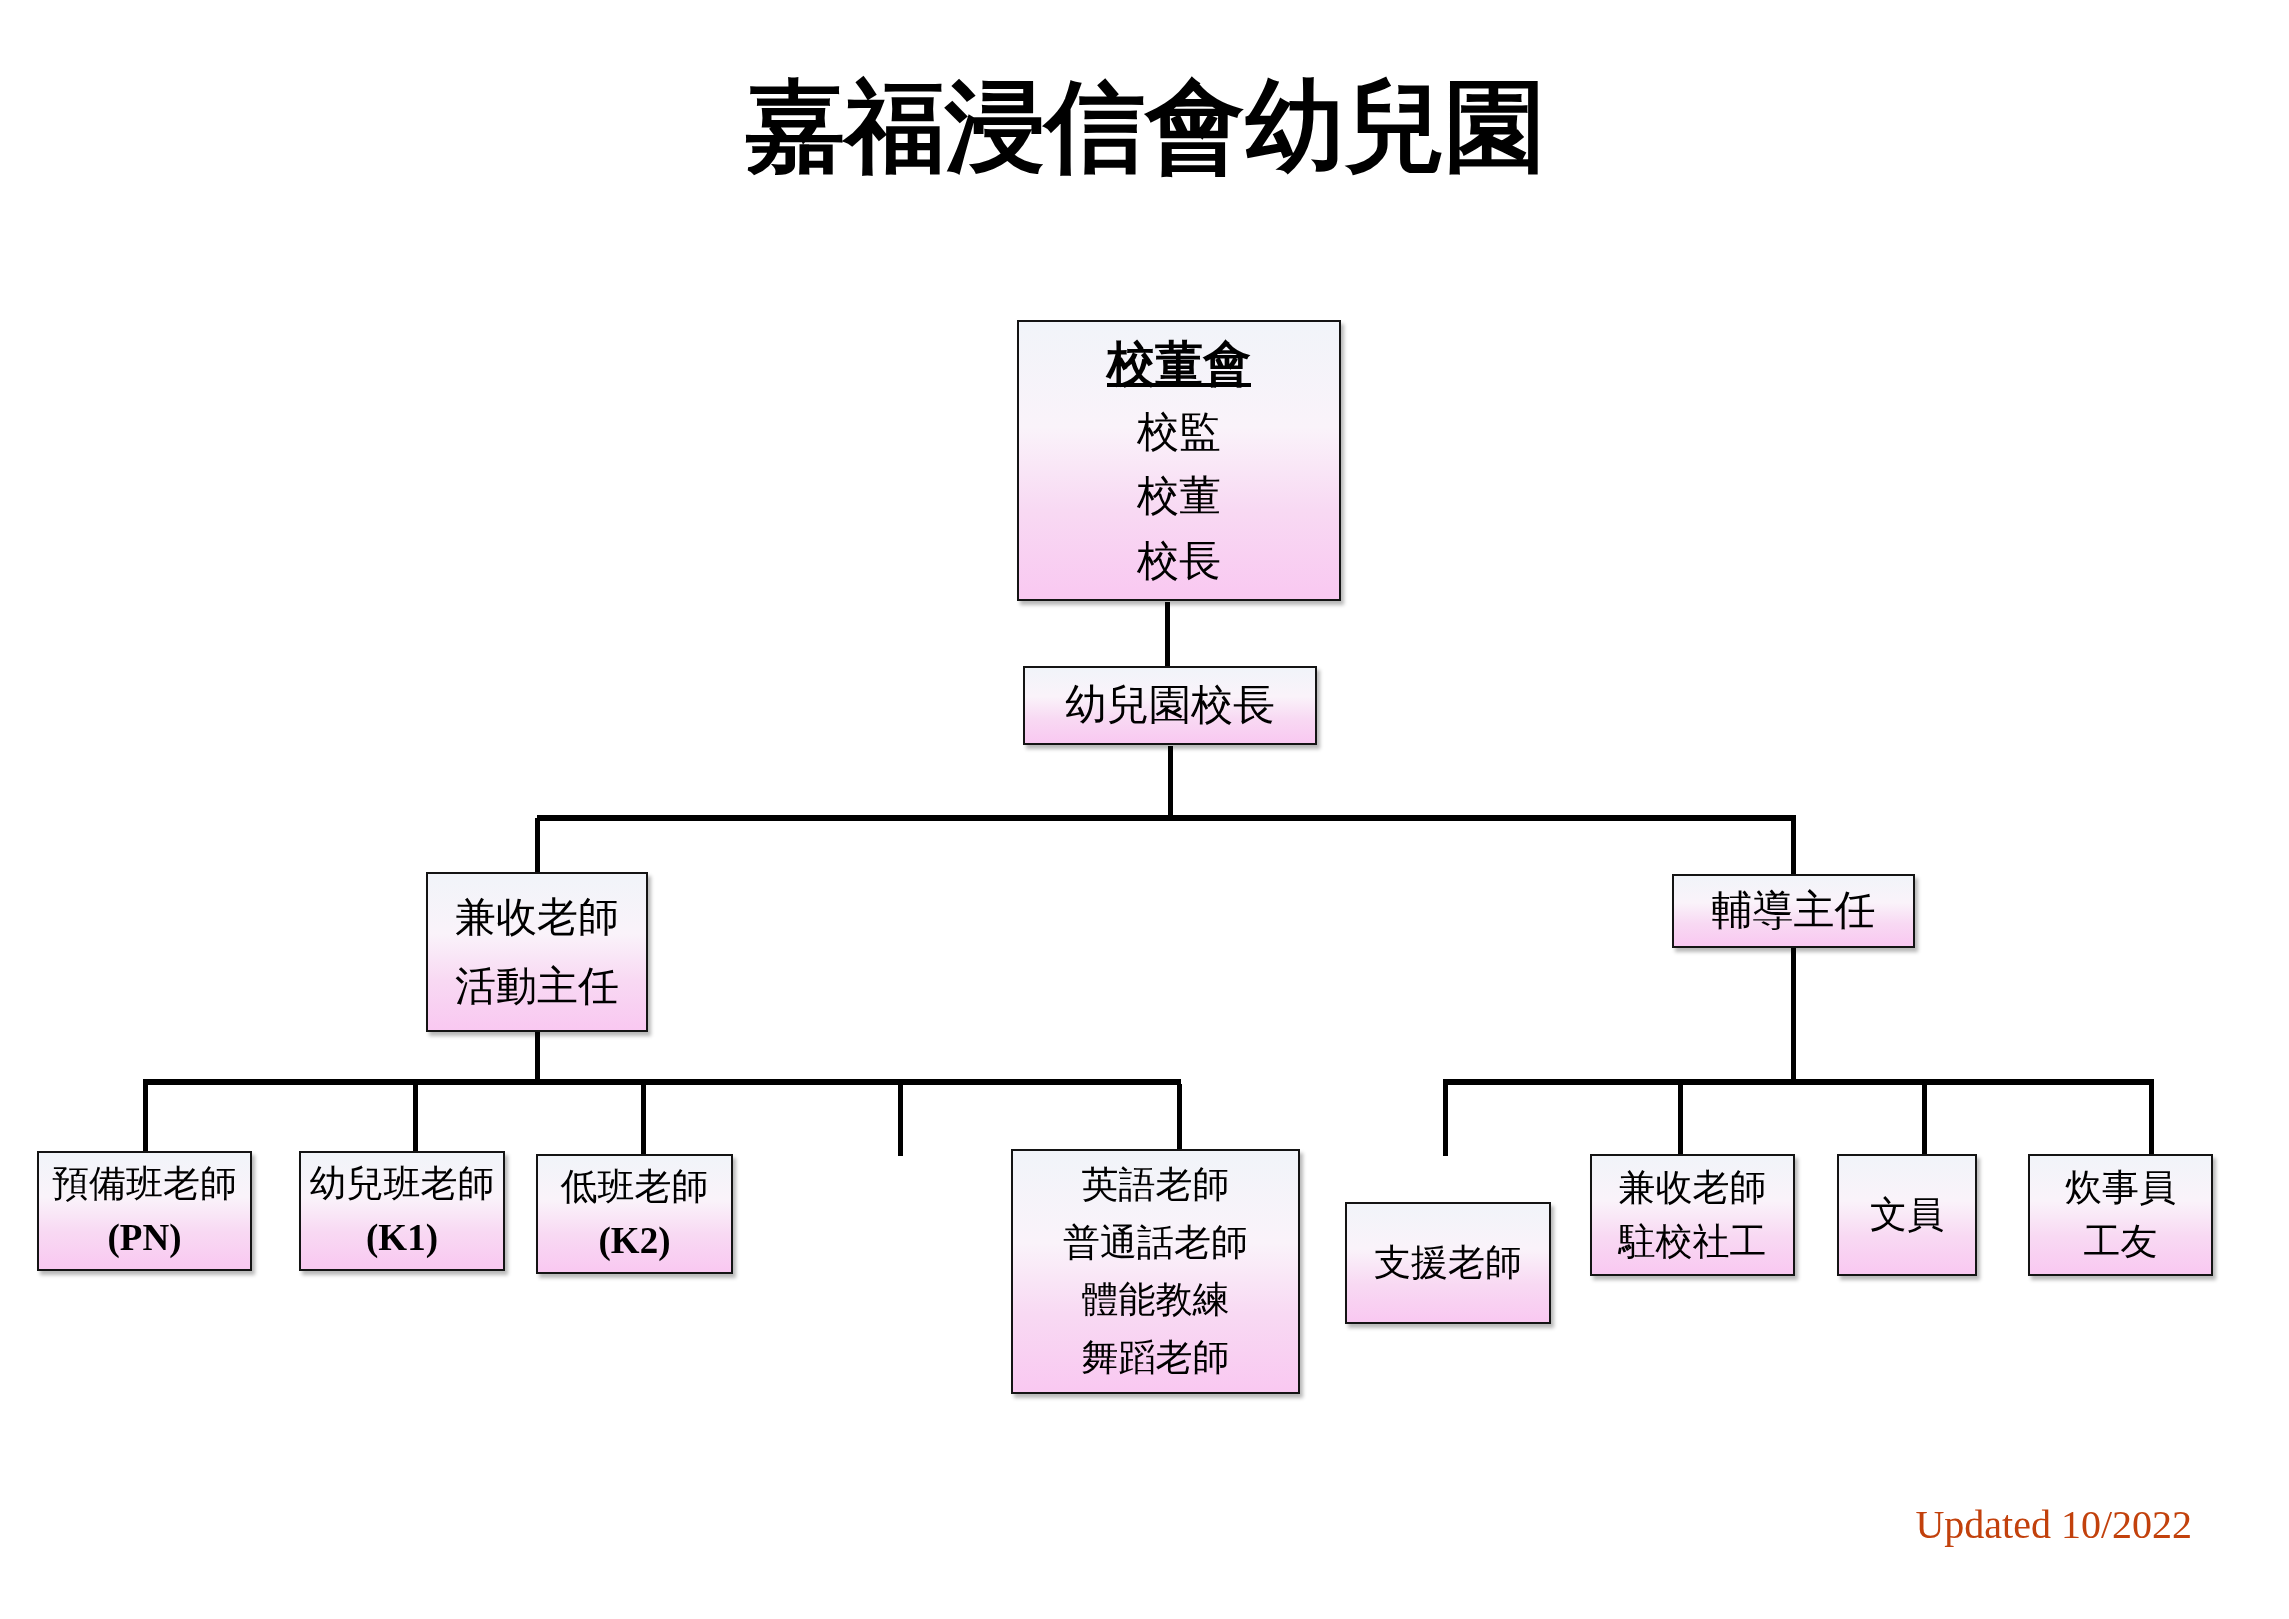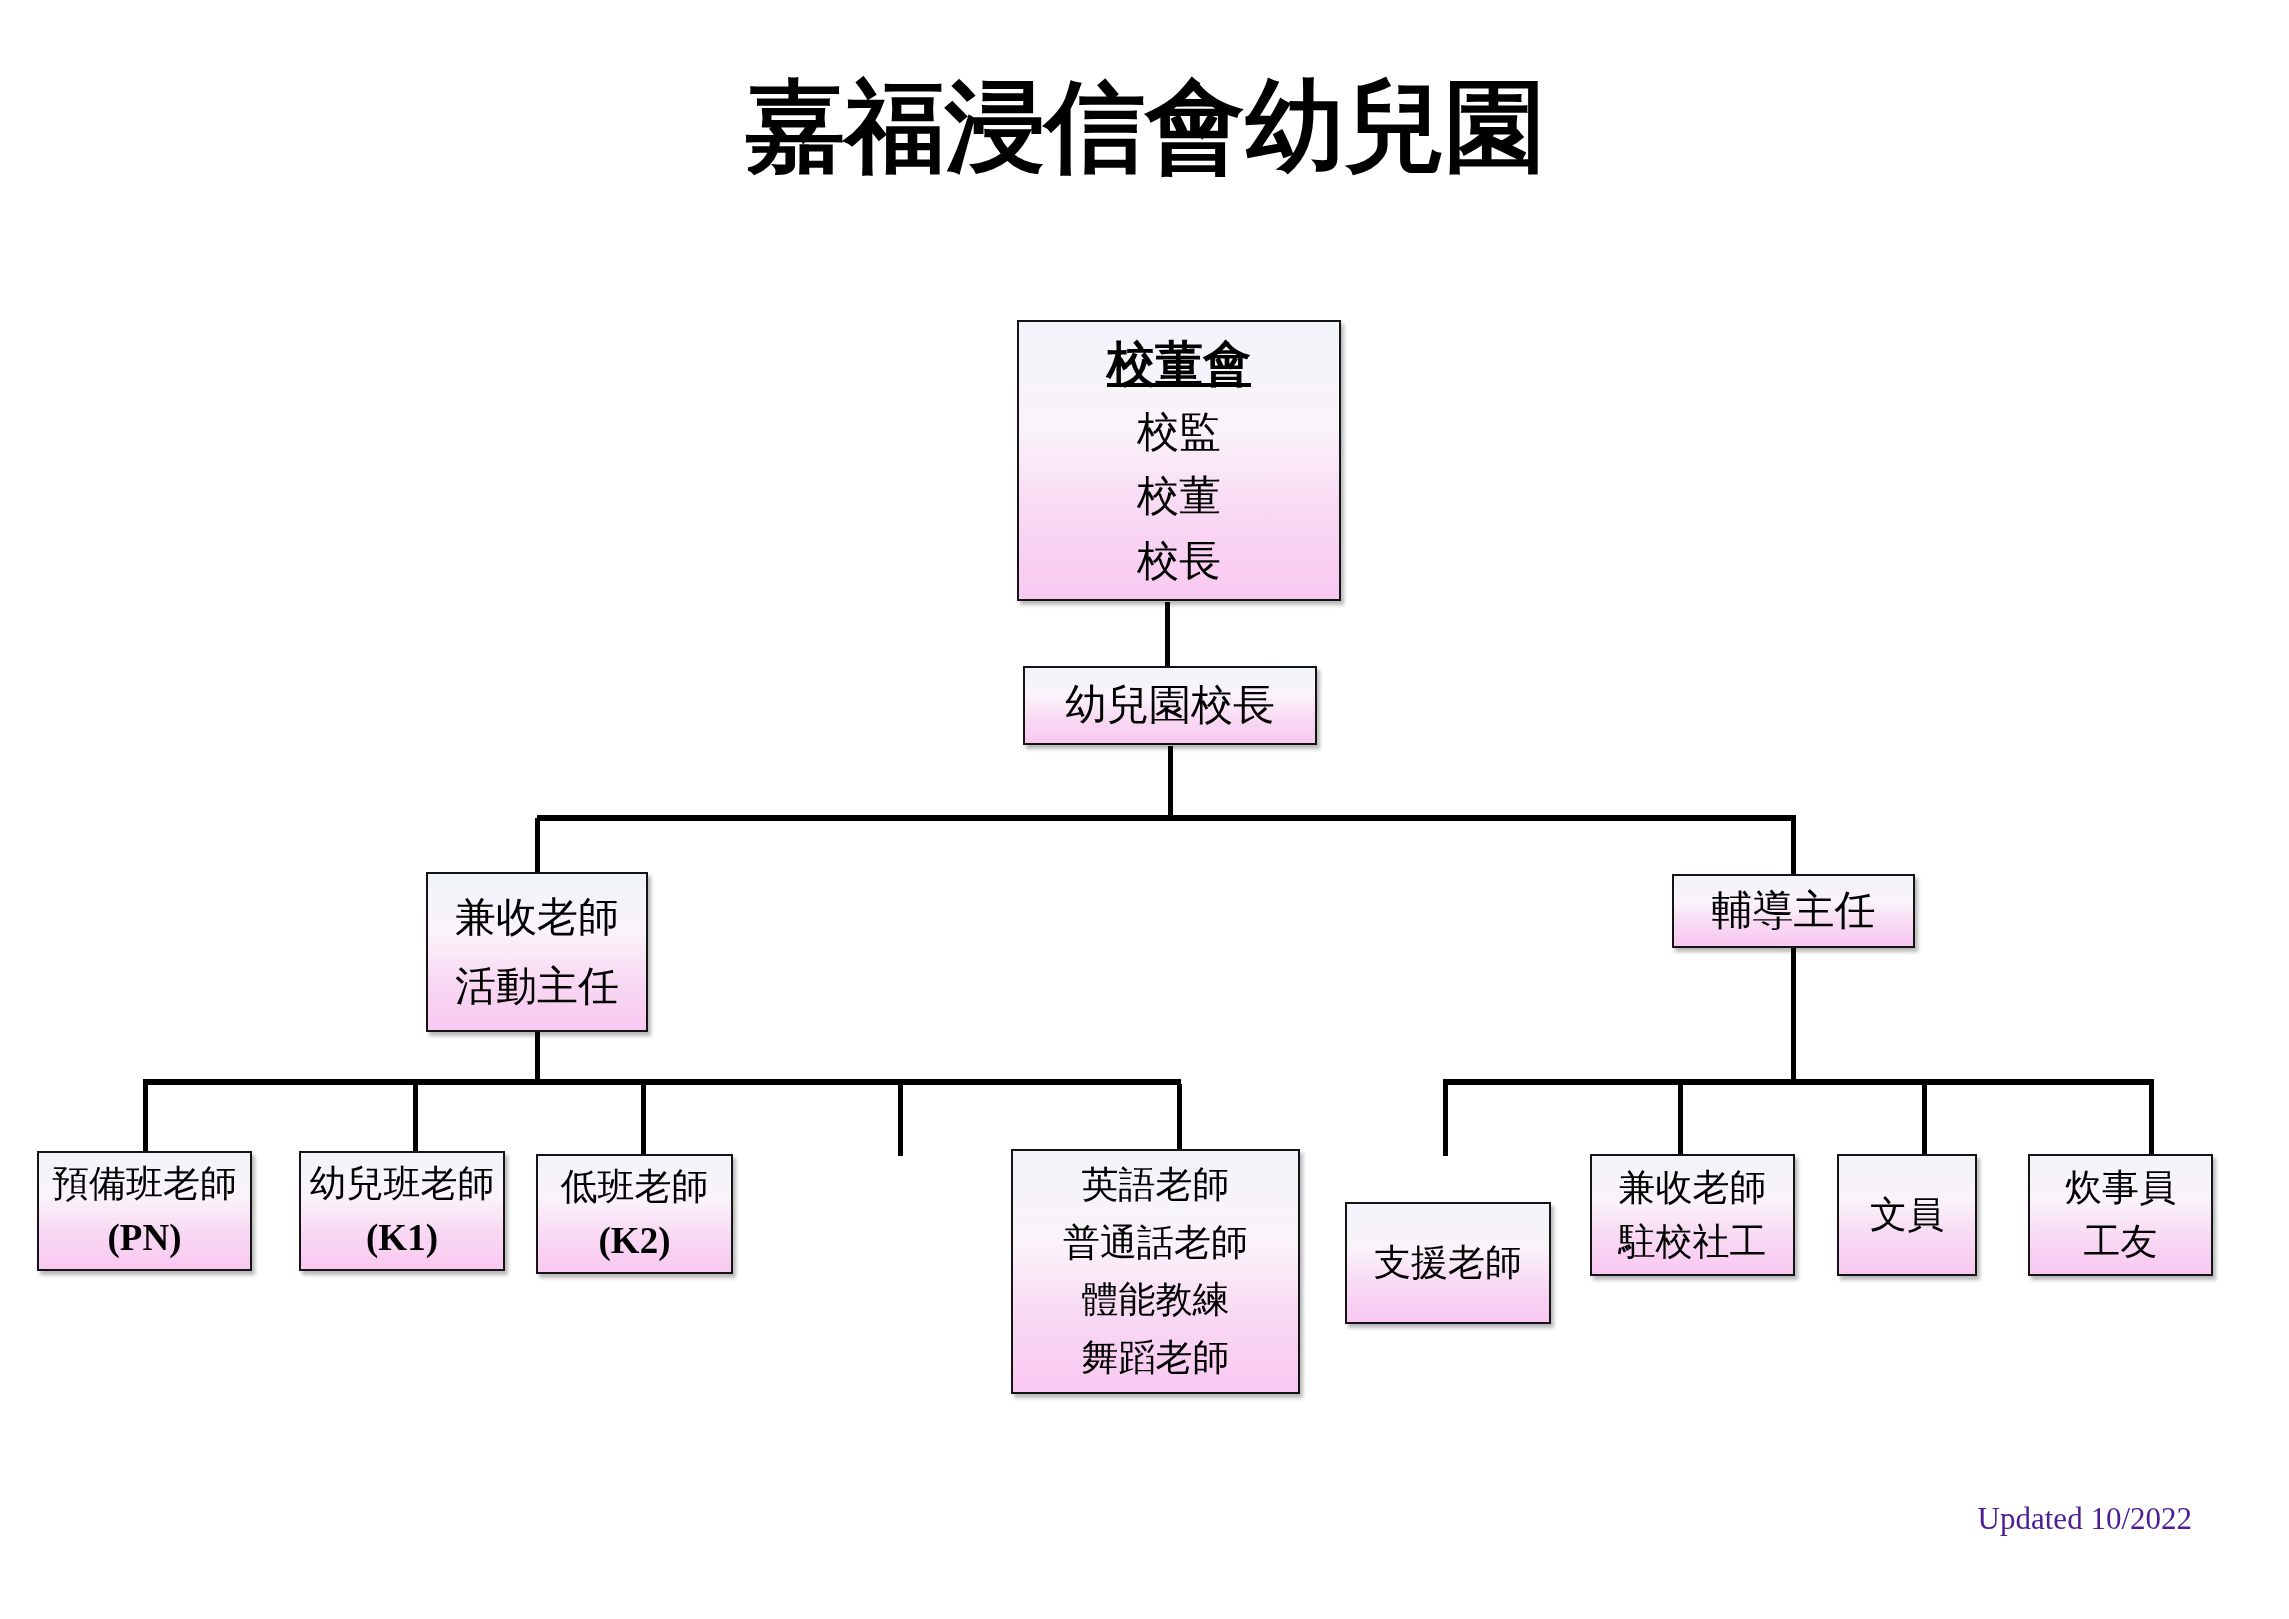--- a/index.html
+++ b/index.html
@@ -27,21 +27,21 @@
     text-align:center;line-height:1.25;
   }
   .box.center{justify-content:center;}
   .t52{font-size:48px;}
   .t46{font-size:42px;}
   .t44{font-size:41px;}
   .t40{font-size:37px;}
   .bold{font-weight:bold;}
   .u{text-decoration:underline;font-weight:bold;}
   .updated{
-    position:absolute;top:1501px;right:98px;font-size:31px;color:#4c1d95;
+    position:absolute;top:1501px;right:98px;font-size:40px;color:#c2410c;
   }
 </style>
 </head>
 <body>
 
 <div class="canvas">
 
   <h1 class="page-title">嘉福浸信會幼兒園</h1>
 
   <div class="line v" style="left:1165px;top:602px;height:65px;"></div>

